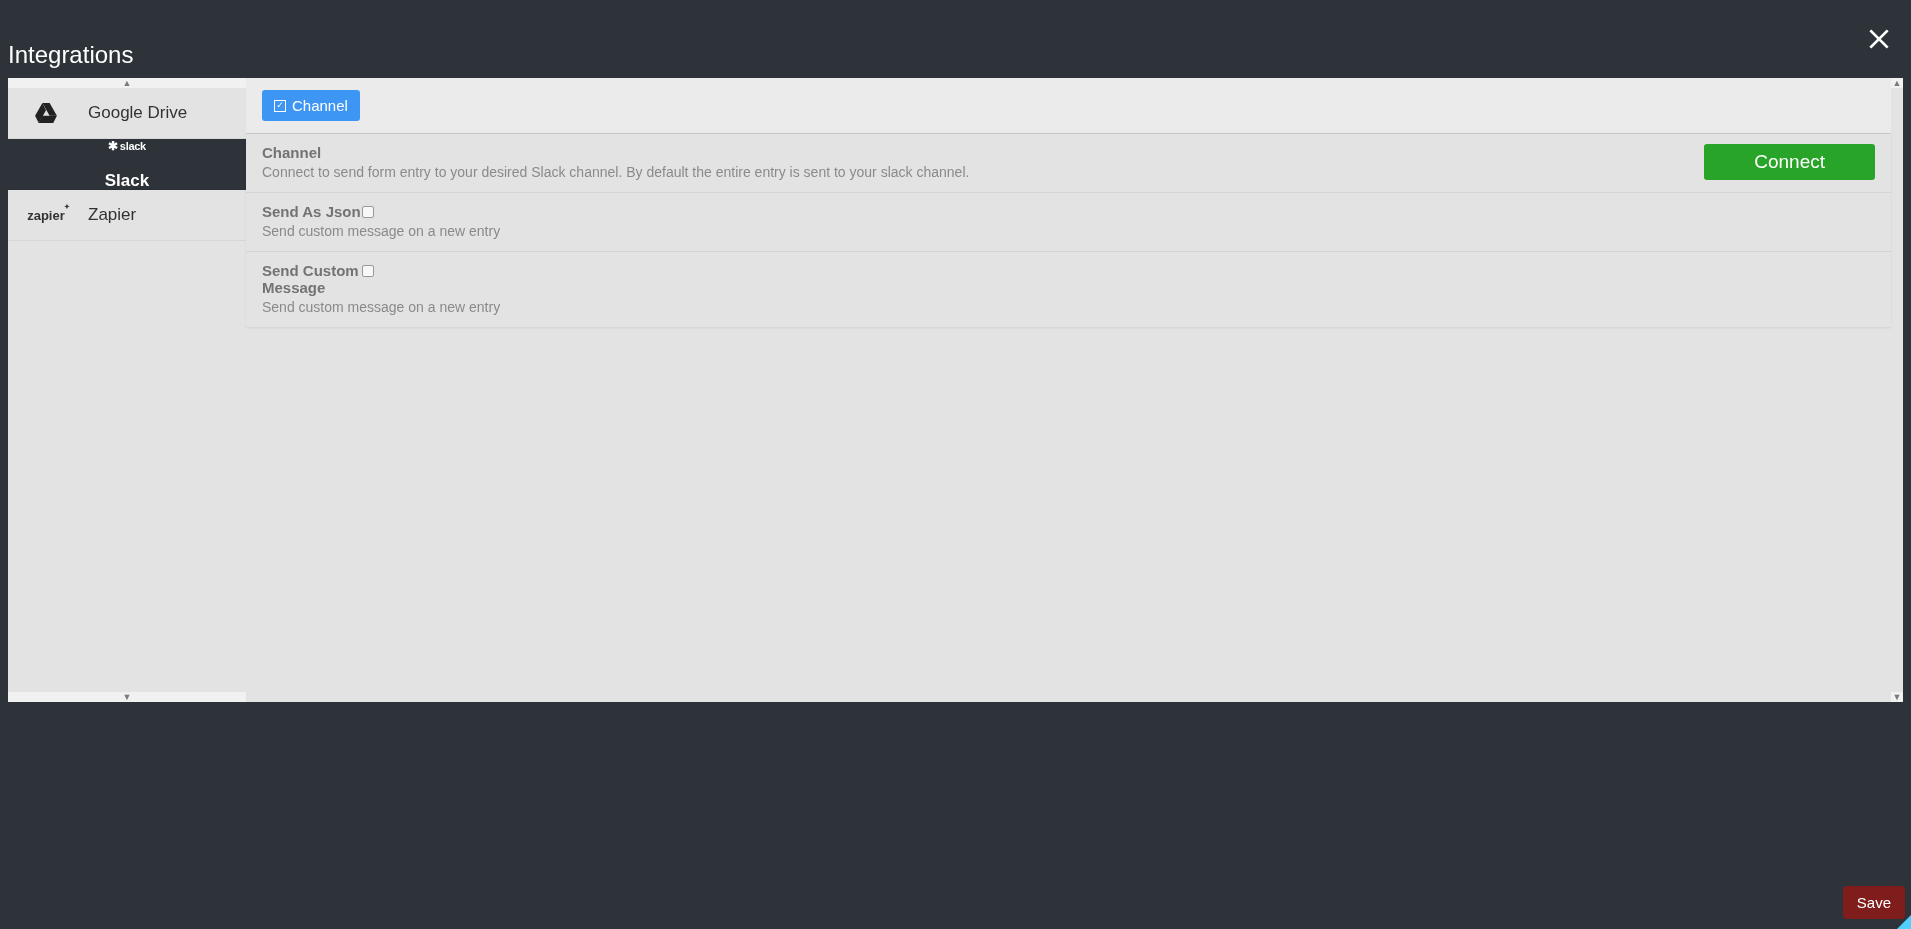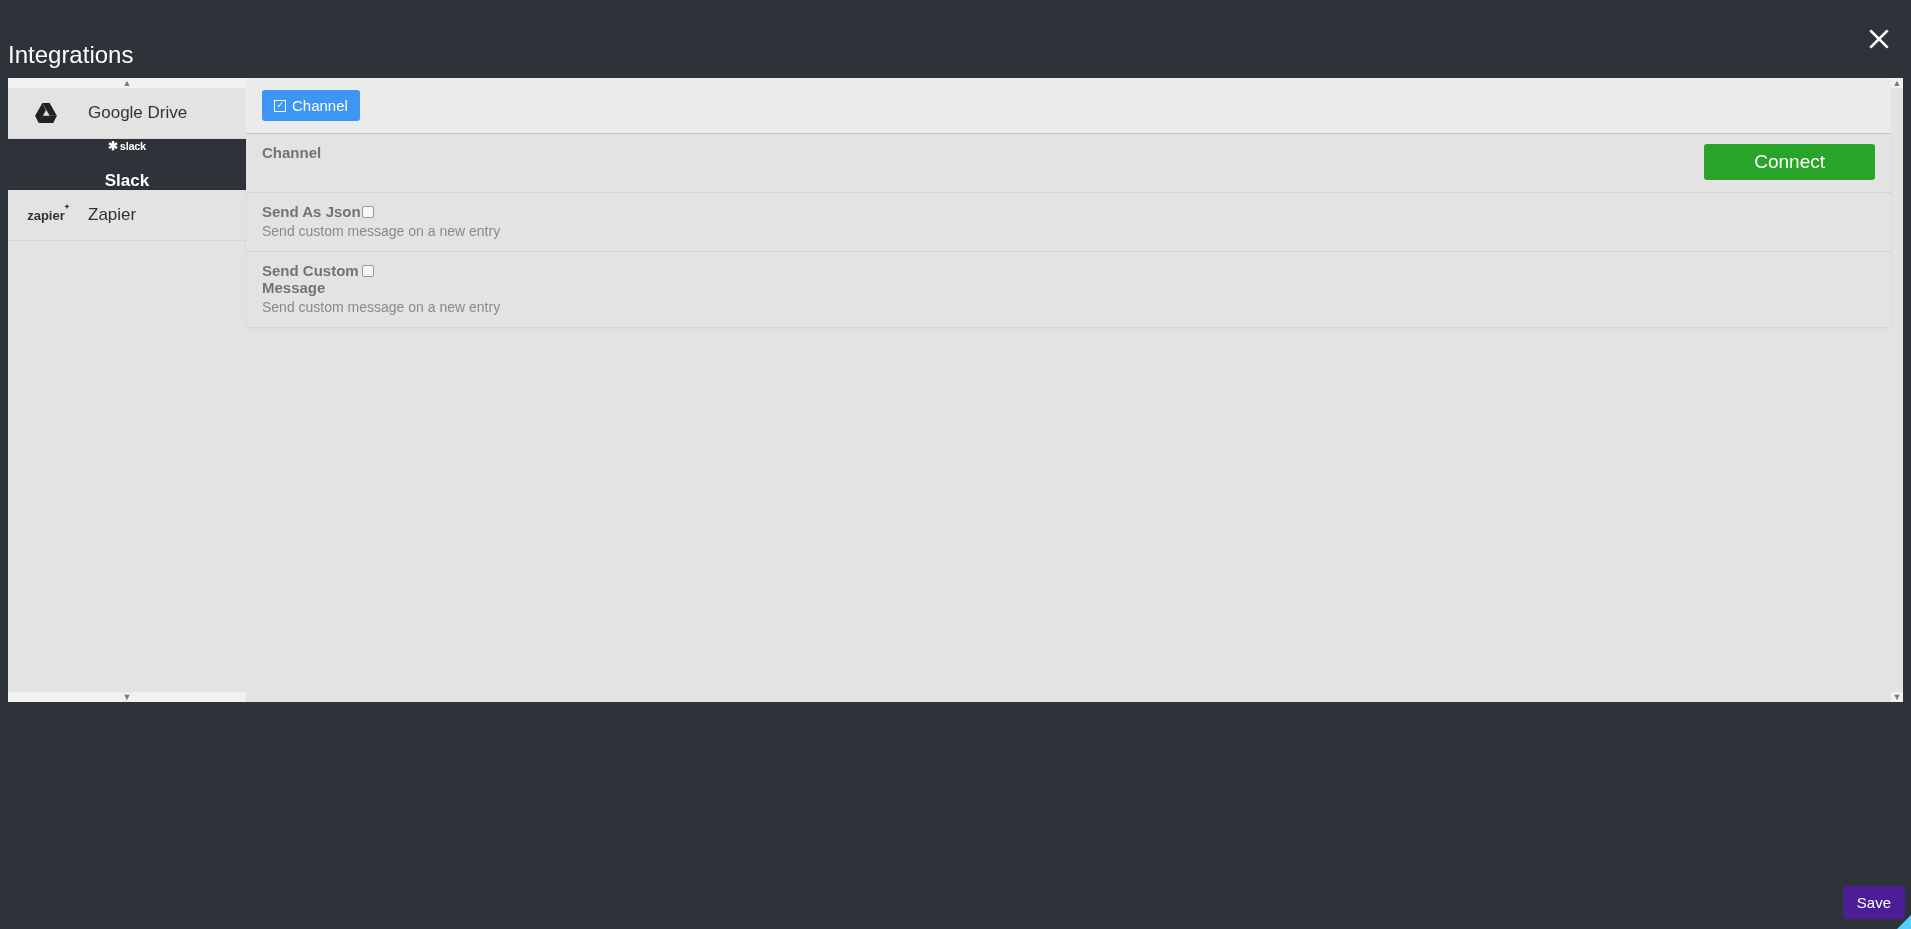--- a/index.html
+++ b/index.html
@@ -248,21 +248,21 @@
     margin-top: 3px;
     cursor: pointer;
   }
   
   .footer-save {
     position: absolute;
     right: 6px;
     bottom: 10px;
   }
   .save-btn {
-    background: #4c1d95;
+    background: #7f1d1d;
     color: #fff;
     border: none;
     font-size: 15px;
     padding: 8px 14px;
     border-radius: 4px;
     cursor: pointer;
   }
   
   .corner-sliver{
     position:absolute;
@@ -333,20 +333,21 @@
             <span>Channel</span>
           </button>
         </div>
 
         <div class="section-card">
 
           <div class="section">
             <div class="section-row1">
               <div class="section-left">
                 <div class="section-title">Channel</div>
+                <div class="section-desc">Connect to send form entry to your desired Slack channel. By default the entire entry is sent to your slack channel.</div>
               </div>
               <button class="connect-btn">Connect</button>
             </div>
           </div>
 
           <div class="section section-with-check">
             <div class="section-head">
               <div class="label-col">
                 <div class="section-title">Send As Json</div>
               </div>

